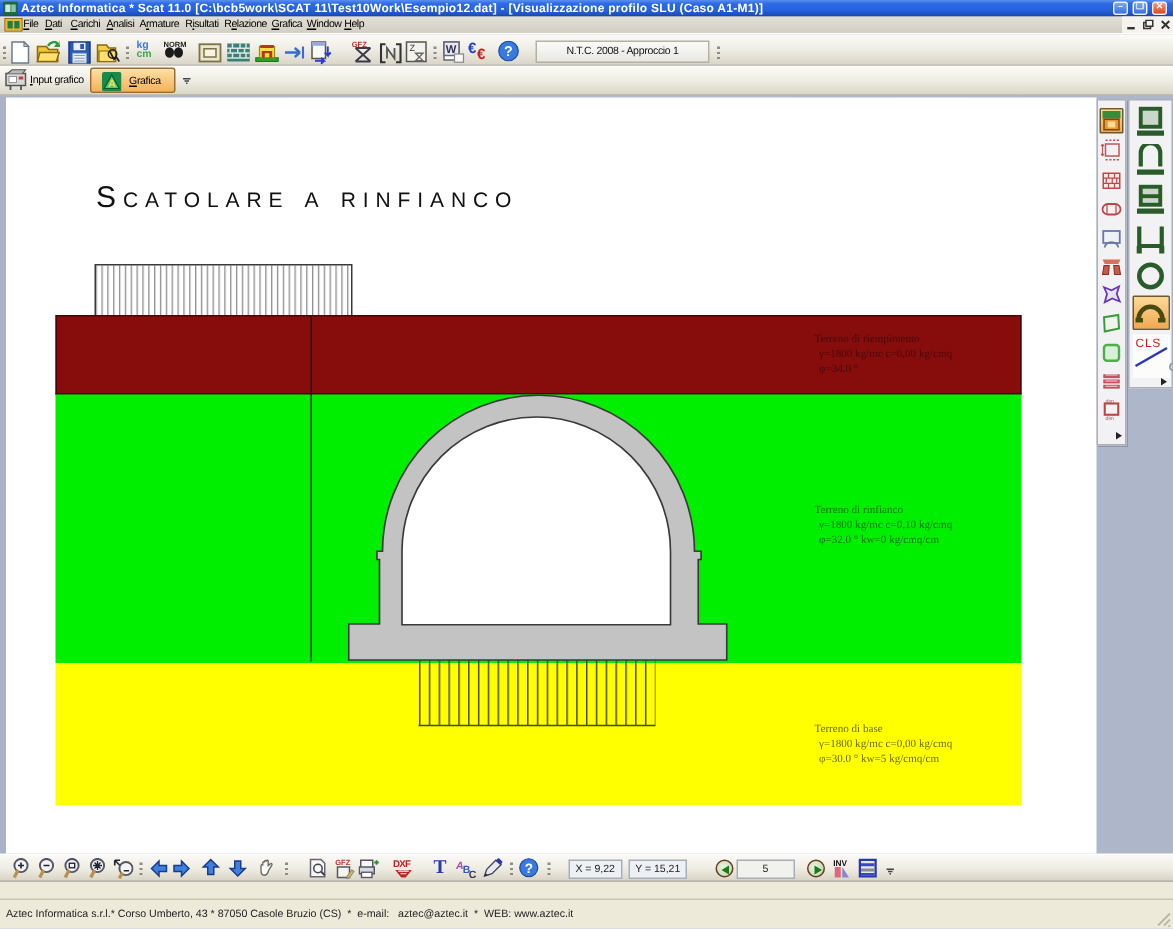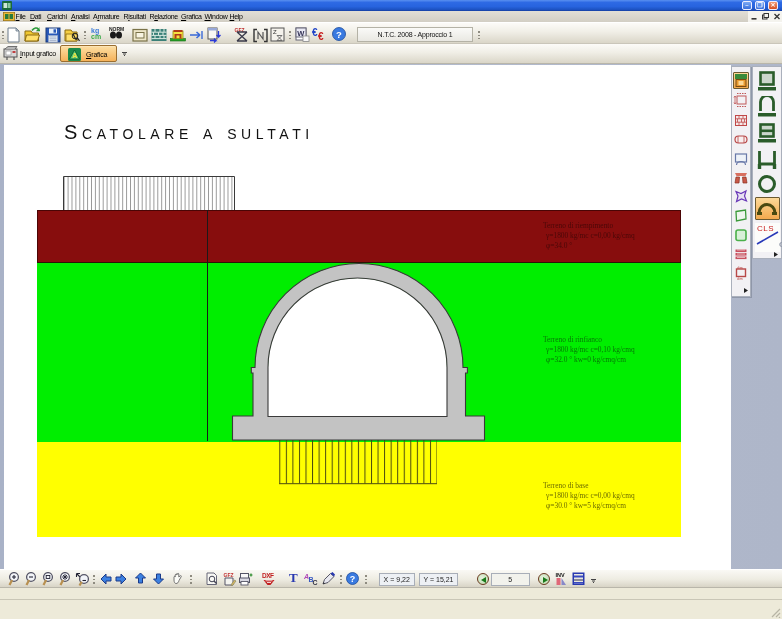--- a/index.html
+++ b/index.html
@@ -37,20 +37,21 @@
 .gcirc{position:absolute;top:3px;width:12px;height:12px;border-radius:50%;border:1px solid #6b3a20;background:radial-gradient(circle at 40% 40%,#E8F2E0,#B8D8A8);}
 .gcirc i{position:absolute;left:3px;top:2.5px;width:0;height:0;border-style:solid;}
 </style></head>
 <body>
 <div id="titlebar">
   <svg class="abs" style="left:2px;top:1px" width="10" height="9">
       <rect width="10" height="9" rx="1" fill="#1a6a3a"></rect>
       <rect x="1.5" y="2" width="3.5" height="5" fill="#cfe8d8"></rect>
       <rect x="5.5" y="2" width="3" height="5" fill="#8ac8a0"></rect>
     </svg>
+  <div class="ttext">Aztec Informatica * Scat 11.0 [C:\bcb5work\SCAT 11\Test10Work\Esempio12.dat] - [Visualizzazione profilo SLU (Caso A1-M1)]</div>
   <div class="wbtn" style="left:742px;">–</div>
   <div class="wbtn" style="left:755px;">❐</div>
   <div class="wbtn" id="wb-close" style="left:768px;">✕</div>
 </div>
 <div id="menubar">
   <svg class="abs" style="left:3px;top:1px" width="12" height="9">
       <rect width="12" height="9" rx="1" fill="#E8B83A" stroke="#7a5a10" stroke-width="1"></rect>
       <rect x="2" y="2" width="3.5" height="5" fill="#2a7a3a"></rect>
       <rect x="6.5" y="2" width="3.5" height="5" fill="#2a7a3a"></rect>
     </svg>
@@ -196,21 +197,21 @@
         <text x="4.2" y="10" font-size="7" font-weight="bold" fill="#F5E242">A</text>
       </svg>
     <span class="abs" style="left:25px;top:4.5px;font-size:7px;letter-spacing:-0.2px;color:#000;"><span class="u">G</span>rafica</span>
   </div>
   <svg class="abs" style="left:121px;top:6px" width="8" height="8">
       <path d="M1,2.5 h5 M2,4 h3 M3,5.5 h1" stroke="#444" stroke-width="1"></path>
     </svg>
 </div>
 <div id="main">
   <div id="canvas">
-    <div id="bigtitle">Scatolare a sultati</div>
+    <div id="bigtitle">Scatolare a rinfianco</div>
   </div>
   <svg class="abs" style="left:0;top:0;" width="782" height="505" viewBox="0 64 782 505">
     <defs>
       <pattern id="lh" width="3.9" height="40" patternUnits="userSpaceOnUse" patternTransform="translate(63.7,0)">
         <rect x="0" y="0" width="0.9" height="40" fill="#909090"></rect>
       </pattern>
       <pattern id="sh" width="6.55" height="50" patternUnits="userSpaceOnUse" patternTransform="translate(279.3,0)">
         <rect x="0" y="0" width="1" height="50" fill="#4a4a10"></rect>
       </pattern>
     </defs>
@@ -449,16 +450,17 @@
       <rect x="2" y="3.5" width="9" height="2" fill="#3848C0"></rect>
       <rect x="2" y="7" width="9" height="2" fill="#889"></rect>
       <rect x="2" y="10" width="9" height="1.5" fill="#3848C0"></rect>
     </svg>
   <svg class="abs" style="left:590px;top:7px" width="8" height="8">
       <path d="M1,2.5 h5 M2,4 h3 M3,5.5 h1" stroke="#444" stroke-width="1"></path>
     </svg>
 </div>
 <div id="strip"></div>
 <div id="status">
+  <div class="stext">Aztec Informatica s.r.l.* Corso Umberto, 43 * 87050 Casole Bruzio (CS)&nbsp; *&nbsp; e-mail:&nbsp;&nbsp; aztec@aztec.it&nbsp; *&nbsp; WEB: www.aztec.it</div>
   <svg class="abs" style="right:1px;bottom:1px" width="10" height="10">
       <path d="M9,1 L1,9 M9,5 L5,9 M9,9 L8,10" stroke="#b8b5a5" stroke-width="1.2"></path>
     </svg>
 </div>
 
 </body></html>

